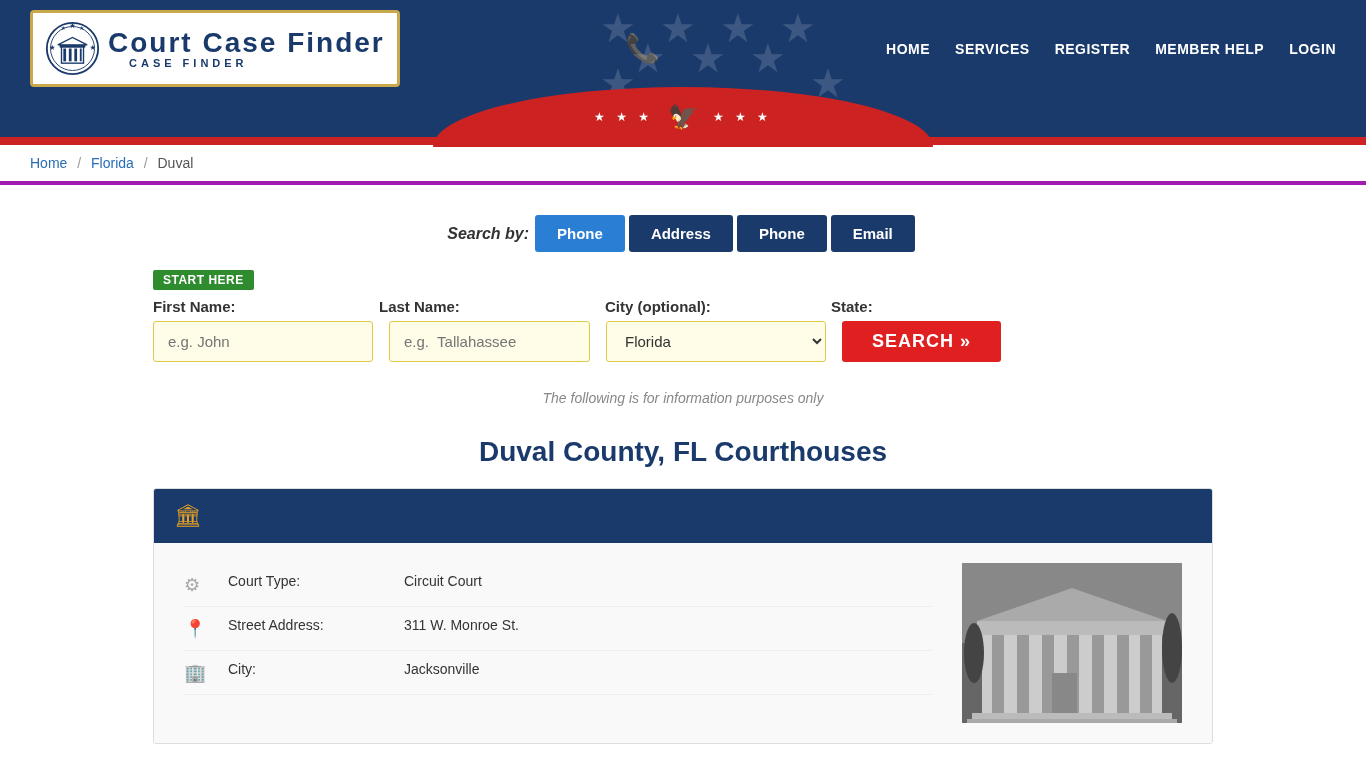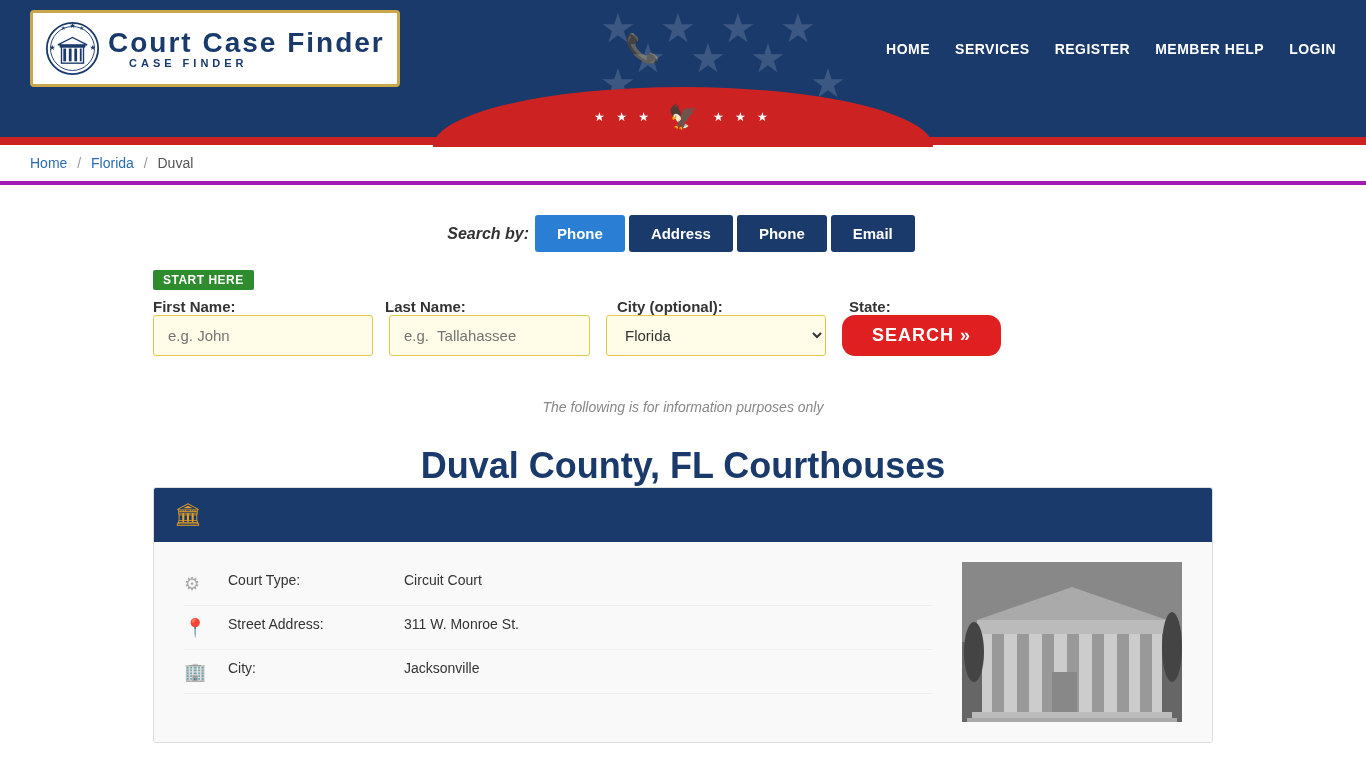--- a/index.html
+++ b/index.html
@@ -208,21 +208,22 @@
       letter-spacing: 0.5px;
     }
 
     
     .search-form {
       background: #fff;
       padding: 10px 0 20px 0;
     }
     .form-labels {
       display: flex;
-      gap: 12px;
+      gap: 6px;
+      margin-bottom: 6px;
       align-items: flex-end;
     }
     .form-label {
       font-size: 15px;
       font-weight: bold;
       color: #333;
     }
     .form-inputs {
       display: flex;
       gap: 16px;
@@ -248,39 +249,40 @@
       color: #333;
       appearance: auto;
     }
     .search-btn {
       background: #e02020;
       color: #fff;
       font-size: 18px;
       font-weight: bold;
       padding: 10px 30px;
       border: none;
-      border-radius: 13px;
+      border-radius: 3px;
       cursor: pointer;
       letter-spacing: 1px;
     }
 
     .info-note {
       text-align: center;
       color: #888;
       font-style: italic;
       font-size: 14px;
-      margin: 23px 0 30px 0;
+      margin: 8px 0 30px 0;
     }
 
     
     .section-title {
       text-align: center;
-      font-size: 36px;
+      font-size: 28px;
       font-weight: bold;
       color: #1a3a6b;
+      margin-bottom: 20px;
     }
 
     .courthouse-card {
       border: 1px solid #ddd;
       border-radius: 3px;
       overflow: hidden;
       margin-bottom: 20px;
     }
     .courthouse-header {
       background: #1a3a6b;

